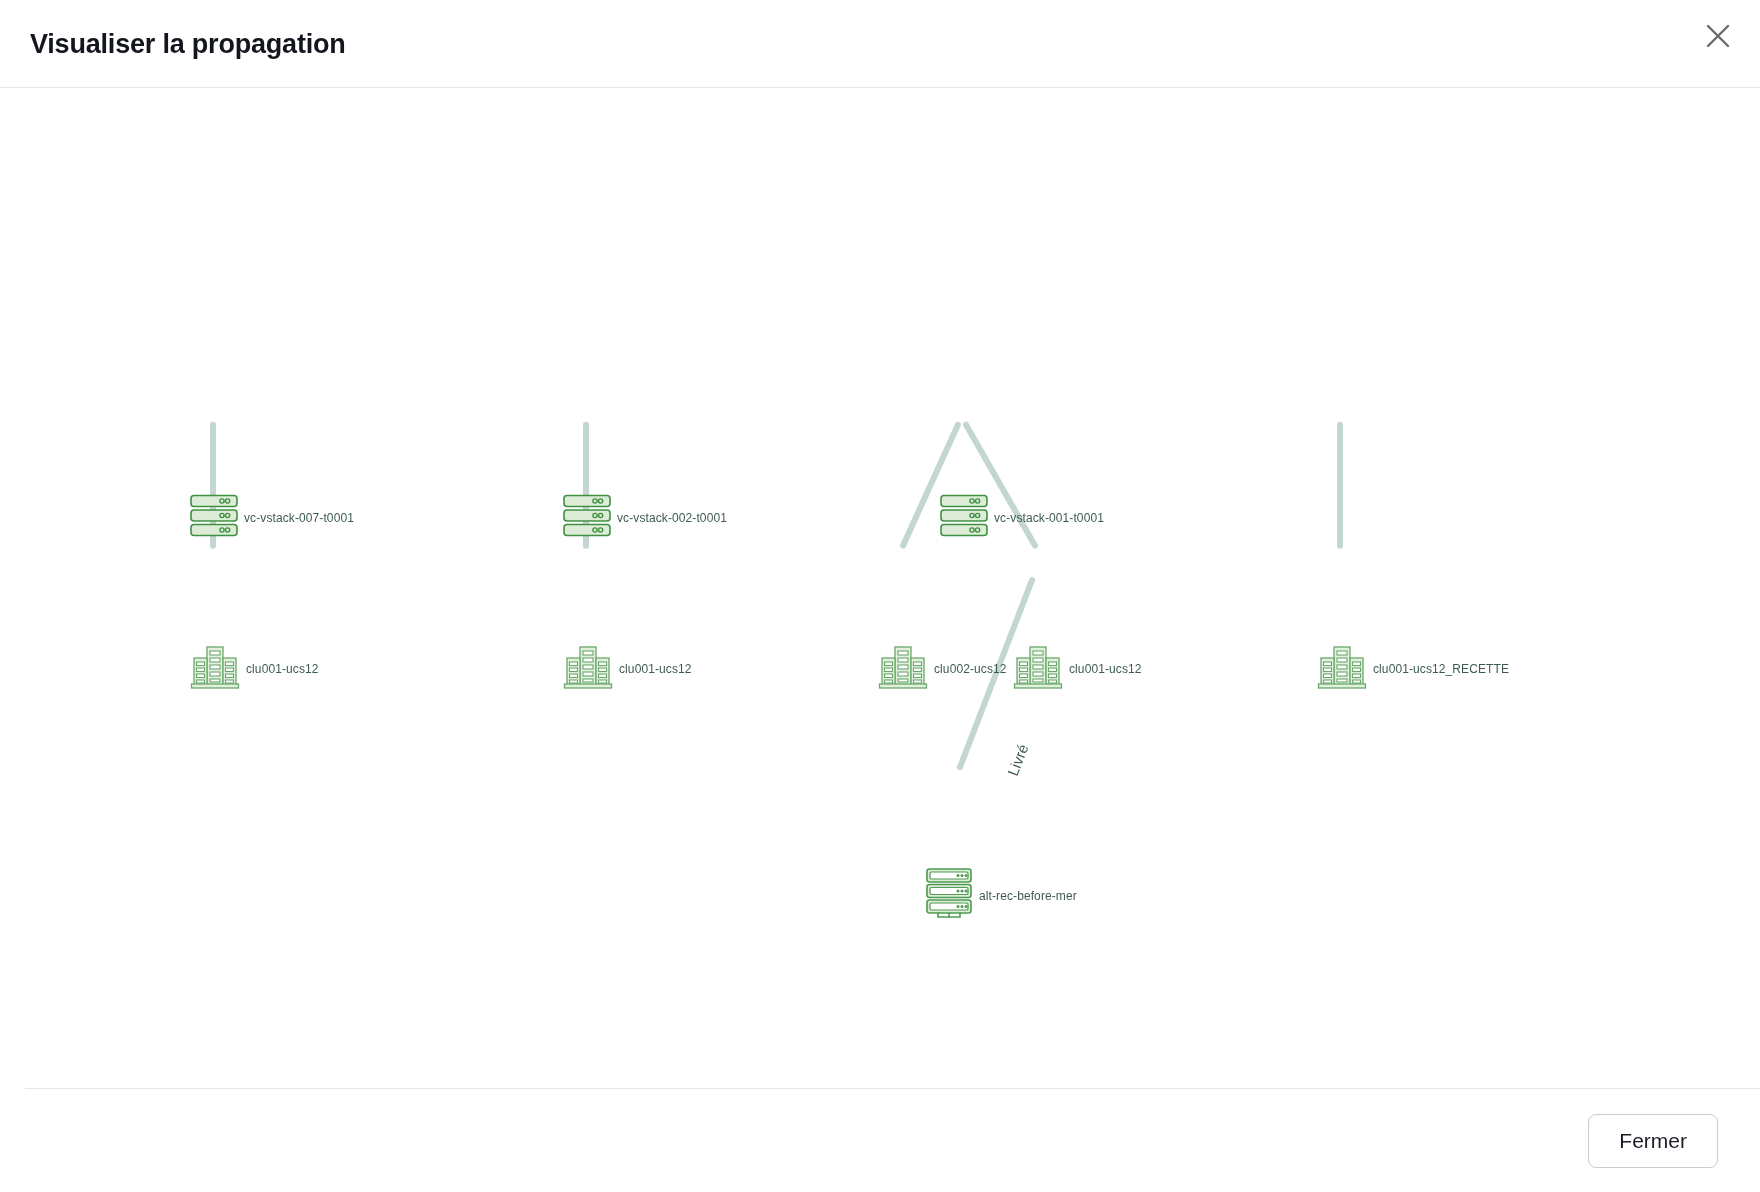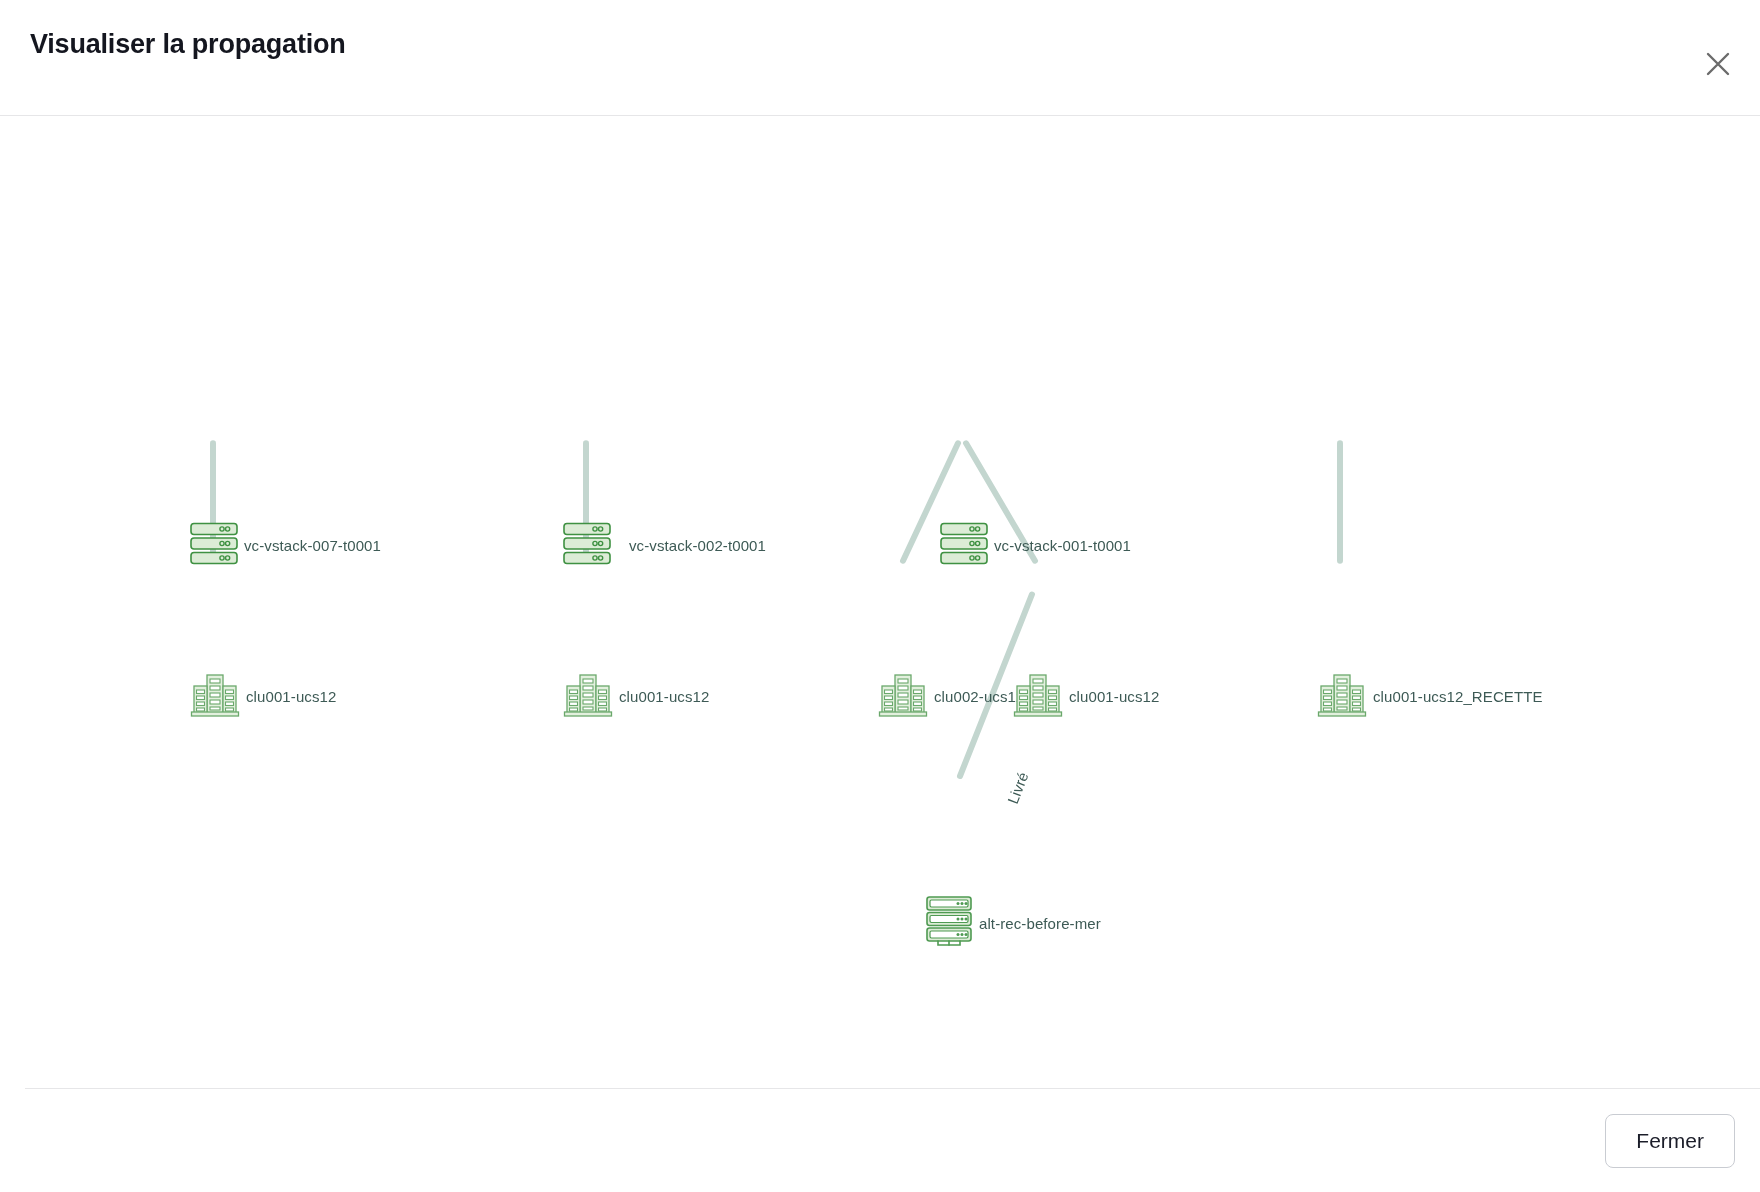--- a/index.html
+++ b/index.html
@@ -26,22 +26,22 @@
     background: #ffffff;
   }
 
   
   .modal-header {
     position: relative;
     height: 88px;
     min-height: 88px;
     border-bottom: 1px solid #e6e6e8;
     display: flex;
+    align-items: center;
     box-sizing: border-box;
-    margin-top: 28px;
   }
   .modal-title {
     margin: 0;
     padding-left: 30px;
     font-size: 27px;
     line-height: 32px;
     font-weight: 700;
     letter-spacing: -0.2px;
     color: #14161f;
     font-family: "Liberation Sans", sans-serif;
@@ -89,21 +89,21 @@
     display: flex;
     align-items: center;
     white-space: nowrap;
   }
   .node .node-icon {
     flex: 0 0 auto;
     display: block;
   }
   .node .node-label {
     font-family: "Liberation Sans", sans-serif;
-    font-size: 15px;
+    font-size: 12px;
     line-height: 20px;
     color: #3d5a55;
     letter-spacing: 0.1px;
     margin-left: 6px;
   }
 
   
   .node.z1 { z-index: 1; }
   .node.z2 { z-index: 2; }
   .node.z3 { z-index: 3; }
@@ -118,21 +118,21 @@
   }
 
   
   .modal-footer {
     height: 104px;
     min-height: 104px;
     border-top: 1px solid #e6e6e8;
     display: flex;
     align-items: center;
     justify-content: flex-end;
-    padding-right: 25px;
+    padding-right: 42px;
     box-sizing: border-box;
     margin-left: 25px;
   }
   .btn-secondary {
     font-family: "Liberation Sans", sans-serif;
     font-size: 21px;
     line-height: 24px;
     color: #1b1d29;
     background: #ffffff;
     border: 1px solid #c9ccd2;
@@ -215,21 +215,21 @@
               <rect x="35.5" y="19" width="8" height="3.5"></rect>
               <rect x="35.5" y="25" width="8" height="3.5"></rect>
               <rect x="35.5" y="31" width="8" height="3.5"></rect>
               <rect x="35.5" y="37" width="8" height="3"></rect>
             </g>
           </svg>
         </span>
         <span class="node-label">clu001-ucs12</span>
       </div>
 
-      <div class="node z1" style="left:563px; top:406px;gap:12px;">
+      <div class="node z1" style="left:563px; top:406px;">
         <span class="node-icon">
           <svg width="48" height="44" viewBox="0 0 48 44" aria-hidden="true">
             <g stroke="#3f9142" stroke-width="1.6" fill="#dcecd6">
               <rect x="1" y="1.5" width="46" height="11" rx="3"></rect>
               <rect x="1" y="16" width="46" height="11" rx="3"></rect>
               <rect x="1" y="30.5" width="46" height="11" rx="3"></rect>
             </g>
             <g fill="none" stroke="#3f9142" stroke-width="1.4">
               <circle cx="32" cy="7" r="2.1"></circle>
                 <circle cx="37.6" cy="7" r="2.1"></circle>

